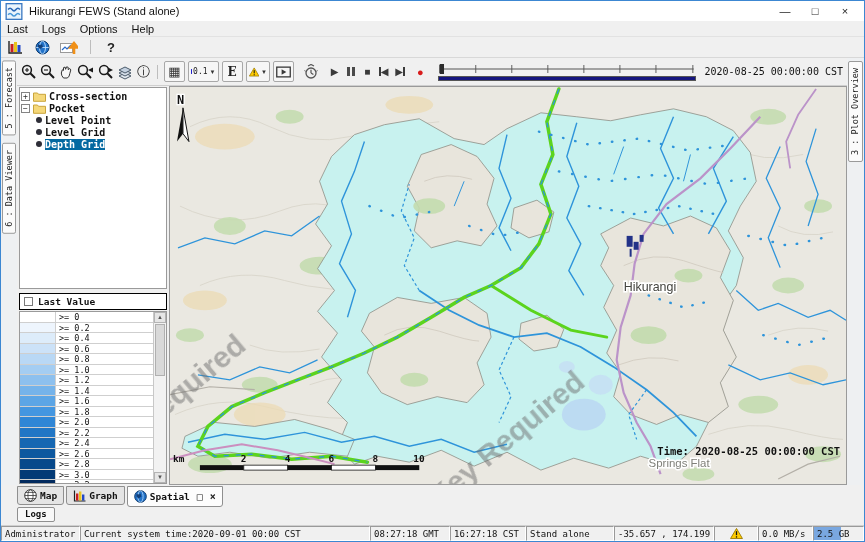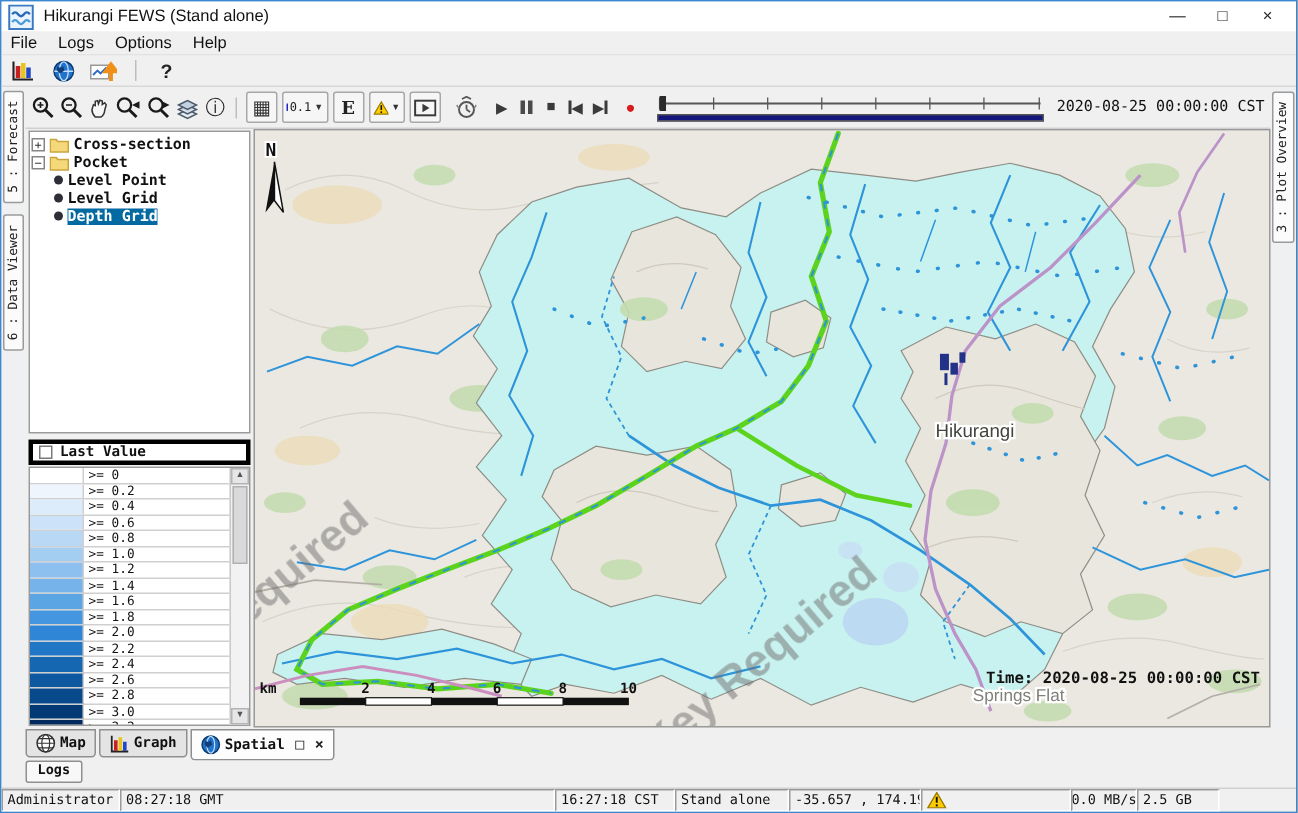--- a/index.html
+++ b/index.html
@@ -51,21 +51,21 @@
   .left-panel{width:152px;background:#f0f0f0;display:flex;flex-direction:column;padding:1px 2px;flex:0 0 auto;}
   .tree{height:202px;background:#fff;border:1px solid #9a9a9a;overflow:hidden;
     font-family:"DejaVu Sans Mono",monospace;font-size:10px;font-weight:bold;color:#111;padding:2px 1px;flex:0 0 auto;}
   .trow{display:flex;align-items:center;height:12px;gap:3px;white-space:nowrap;}
   .exp{width:9px;height:9px;border:1px solid #848484;background:#fff;font-size:8px;line-height:7px;
     text-align:center;color:#333;font-weight:normal;flex:0 0 auto;}
   .indent{width:12px;flex:0 0 auto;}
   .bullet{width:6px;height:6px;border-radius:50%;background:#2e2e38;flex:0 0 auto;}
   .tlabel.sel{background:#0369a1;color:#fff;}
   .legend{margin-top:4px;flex:1 1 auto;display:flex;flex-direction:column;min-height:0;}
-  .legend-head{height:17px;border:3px solid #000000;background:#fff;display:flex;align-items:center;gap:5px;
+  .legend-head{height:17px;border:1px solid #000000;background:#fff;display:flex;align-items:center;gap:5px;
     padding:0 4px;font-family:"DejaVu Sans Mono",monospace;font-size:9.5px;font-weight:bold;color:#111;flex:0 0 auto;}
   .cbox{width:9px;height:9px;border:1px solid #7a7a7a;background:#fff;flex:0 0 auto;}
   .legend-body{flex:1 1 auto;border:1px solid #9a9a9a;background:#fff;display:flex;min-height:0;margin-top:1px;}
   .legend-list{flex:1 1 auto;overflow:hidden;}
   .lrow{display:flex;height:10.5px;border-bottom:1px solid #cfcfcf;}
   .lsw{width:36px;border-right:1px solid #cfcfcf;flex:0 0 auto;}
   .llab{font-family:"DejaVu Sans Mono",monospace;font-size:8.5px;color:#111;padding-left:3px;line-height:10px;}
   .vscroll{width:13px;border-left:1px solid #c8c8c8;background:#f2f2f2;display:flex;flex-direction:column;flex:0 0 auto;}
   .sarr{height:11px;background:#e6e6e6;border:1px solid #b4b4b4;font-size:6px;color:#555;text-align:center;line-height:9px;}
   .sthumb{height:52px;background:#d9d9d9;border:1px solid #b0b0b0;margin:1px 1px;}
@@ -104,21 +104,21 @@
     </svg>
     <span class="title">Hikurangi FEWS  (Stand alone)</span>
     <div class="win-controls">
       <span>—</span>
       <span>□</span>
       <span>×</span>
     </div>
   </div>
 
   <div class="menubar">
-    <span>File</span>
+    <span>Last</span>
     <span>Logs</span>
     <span>Options</span>
     <span>Help</span>
   </div>
 
   <div class="toolbar1">
     <span class="tico">
       <svg width="16" height="14" viewBox="0 0 16 14">
         <path d="M2 1 V13 H15" stroke="#222" stroke-width="1.4" fill="none"></path>
         <rect x="3.5" y="4" width="3" height="8" fill="#c82020"></rect>
@@ -566,20 +566,21 @@
       <span class="wg">×</span>
     </div>
   </div>
 
   <div class="logs-row">
     <div class="logs-tab">Logs</div>
   </div>
 
   <div class="statusbar">
     <div class="sb">Administrator</div>
+    <div class="sb">Current system time:2020-09-01 00:00 CST</div>
     <div class="sb">08:27:18 GMT</div>
     <div class="sb">16:27:18 CST</div>
     <div class="sb">Stand alone</div>
     <div class="sb">-35.657 , 174.199</div>
     <div class="sb">
       <svg width="13" height="11" viewBox="0 0 14 12">
         <polygon points="7,0.5 13.5,11.5 0.5,11.5" fill="#ffcc00" stroke="#9a7a00"></polygon>
         <rect x="6.3" y="3.5" width="1.4" height="4.3" fill="#111"></rect>
           <rect x="6.3" y="9" width="1.4" height="1.5" fill="#111"></rect>
       </svg>

